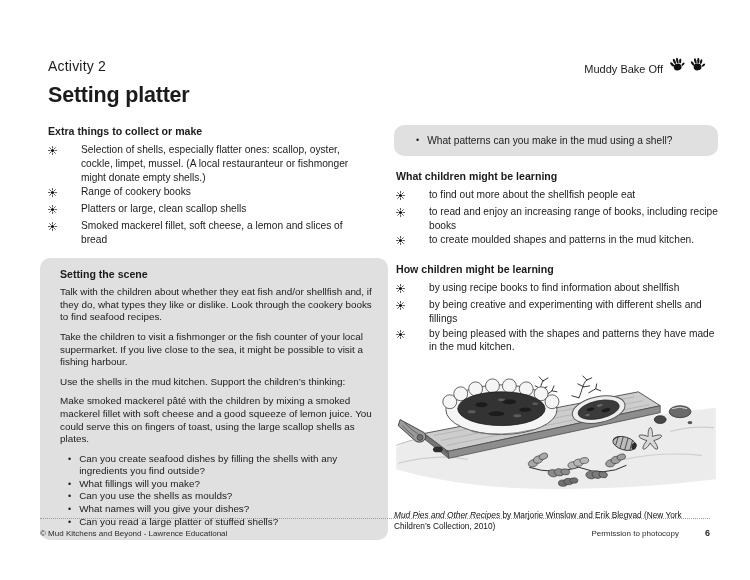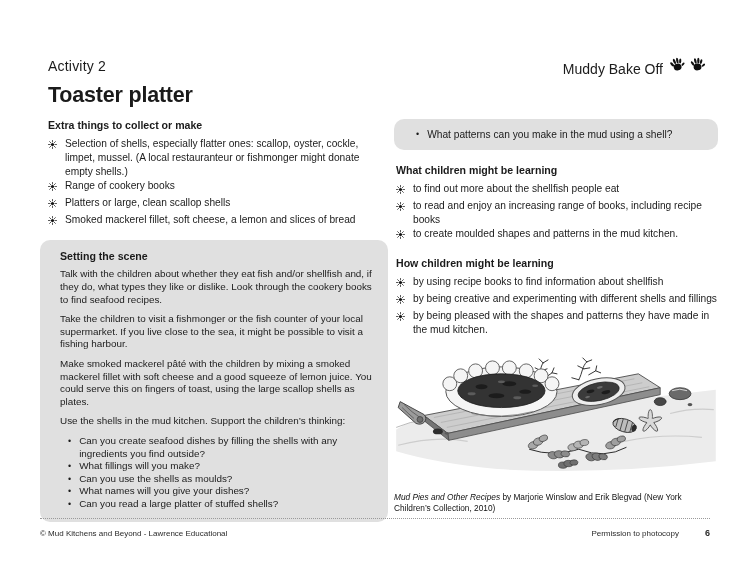--- a/index.html
+++ b/index.html
@@ -9,37 +9,37 @@
     color:#1b1b1b;position:relative;
   }
   .page{position:relative;width:750px;height:580px;}
 
   
   .header{display:flex;justify-content:space-between;align-items:flex-start;
           padding:58px 44px 0 48px;}
   .activity-label{font-size:14px;letter-spacing:.2px;}
   .page-title{font-size:21.5px;font-weight:700;letter-spacing:-.2px;margin-top:9px;}
   .badge{display:flex;align-items:center;gap:6px;margin-top:2px;}
-  .badge-label{font-size:14px;text-align:right;}
+  .badge-label{font-size:11px;text-align:right;}
   .hands{display:flex;gap:3px;margin-top:-4px;}
   .hand{transform:rotate(-14deg);}
   .hand.h2{transform:rotate(-4deg);}
 
   
-  .columns{display:flex;margin-top:11px;padding:0 0 0 40px;gap:24px;}
+  .columns{display:flex;margin-top:17px;padding:0 0 0 40px;gap:24px;}
   .col-left{width:330px;flex:none;}
   .col-right{width:324px;flex:none;}
 
   h3.sec{font-size:10.6px;font-weight:700;margin:0 0 6px 8px;}
   .col-right h3.sec{margin-left:2px;margin-top:14px;}
 
   
   ul.star-list{list-style:none;margin:0 0 0 8px;padding:0;font-size:10.2px;line-height:13.8px;}
   .col-right ul.star-list{margin-left:2px;}
-  ul.star-list li{display:flex;gap:8px;margin:0 0 1px 0;}
+  ul.star-list li{display:flex;gap:24px;margin:0 0 1px 0;}
   .star{flex:none;margin-top:2px;}
 
   
   .gray-box{background:#e0e0e0;border-radius:10px;box-sizing:border-box;}
   .scene-box{margin-top:11px;width:348px;padding:10px 16px 12px 20px;
              font-size:9.9px;line-height:12.6px;}
   .scene-box h4{font-size:10.6px;font-weight:700;margin:0 0 6px 0;}
   .scene-box p{margin:0 0 7px 0;}
   ul.dot-list{list-style:none;margin:0;padding:0 0 0 8px;}
   ul.dot-list li{display:flex;gap:8px;margin:0;}
@@ -62,21 +62,21 @@
   .page-num{font-size:9px;font-weight:700;}
 </style>
 </head>
 <body>
 
 <div class="page">
 
   <div class="header">
     <div>
       <div class="activity-label">Activity 2</div>
-      <div class="page-title">Toaster platter</div>
+      <div class="page-title">Setting platter</div>
     </div>
     <div class="badge">
       <span class="badge-label">Muddy Bake Off</span>
       <span class="hands">
         <span class="hand h1">
           <svg width="17" height="17" viewBox="0 0 22 22">
             <g fill="#101010">
               <ellipse cx="11" cy="14.2" rx="5.1" ry="4.4"></ellipse>
               <ellipse cx="4.9" cy="9.2" rx="1.5" ry="3.3" transform="rotate(-30 4.9 9.2)"></ellipse>
               <ellipse cx="8.7" cy="6.3" rx="1.5" ry="3.6" transform="rotate(-11 8.7 6.3)"></ellipse>
@@ -188,23 +188,23 @@
         </ul>
 
       <div class="gray-box scene-box">
         <h4>Setting the scene</h4>
         <div>
 
             <p>Talk with the children about whether they eat fish and/or shellfish and, if they do, what types they like or dislike. Look through the cookery books to find seafood recipes.</p>
 
             <p>Take the children to visit a fishmonger or the fish counter of your local supermarket. If you live close to the sea, it might be possible to visit a fishing harbour.</p>
 
+            <p>Use the shells in the mud kitchen. Support the children’s thinking:</p>
+
             <p>Make smoked mackerel pâté with the children by mixing a smoked mackerel fillet with soft cheese and a good squeeze of lemon juice. You could serve this on fingers of toast, using the large scallop shells as plates.</p>
-
-            <p>Use the shells in the mud kitchen. Support the children’s thinking:</p>
           </div>
         <ul class="dot-list">
 
             <li>
               <span class="dot">•</span>
               <span class="li-text">Can you create seafood dishes by filling the shells with any ingredients you find outside?</span>
             </li>
 
             <li>
               <span class="dot">•</span>

